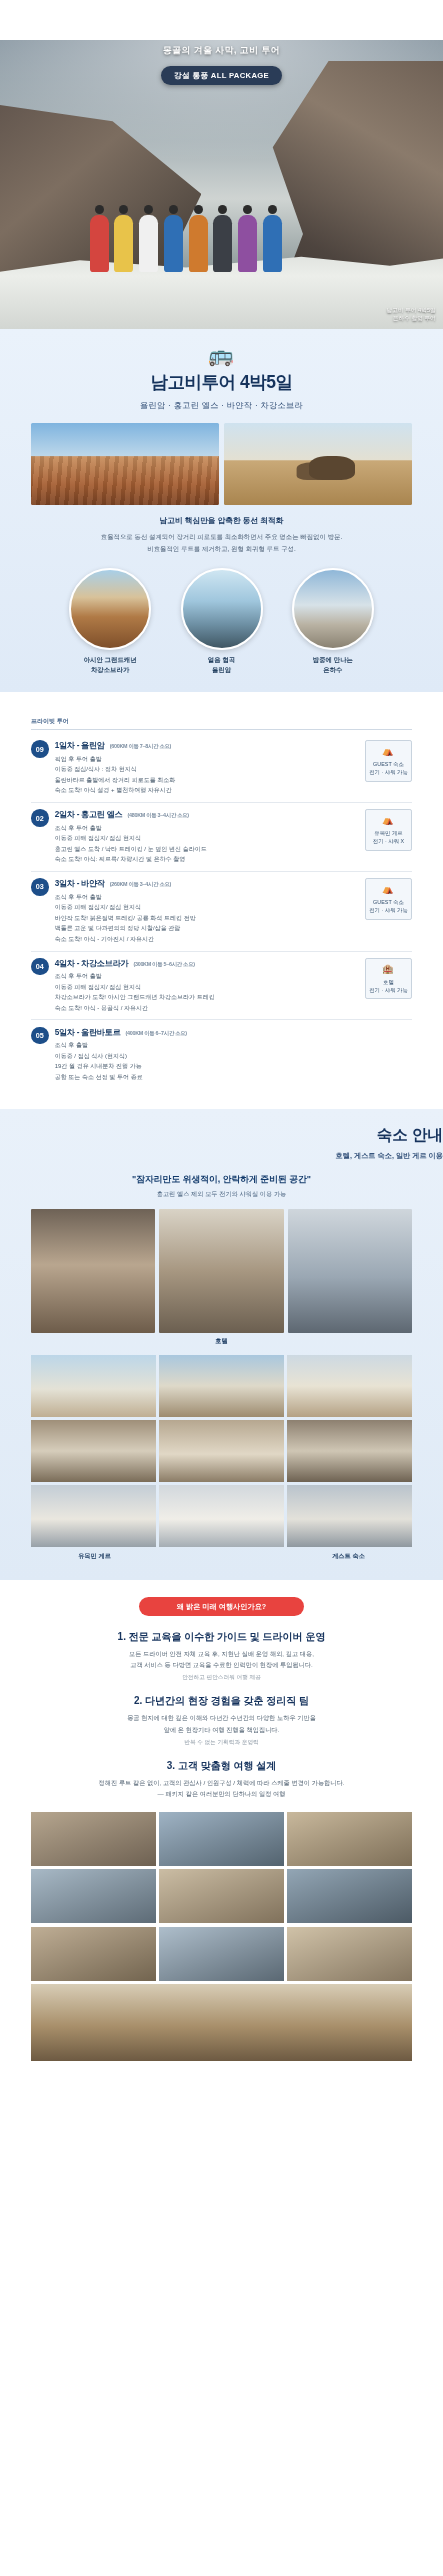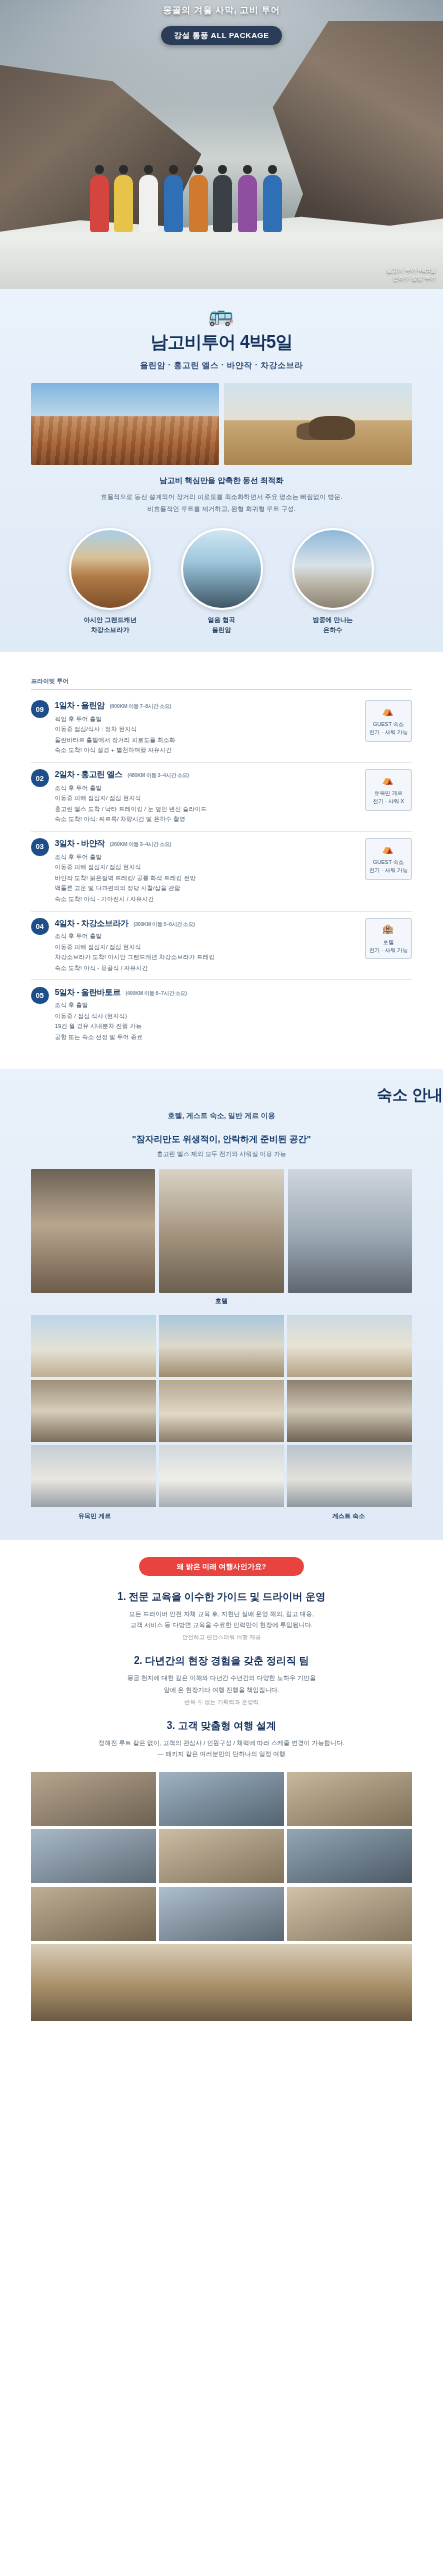--- a/index.html
+++ b/index.html
@@ -3,21 +3,21 @@
 <meta charset="utf-8">
 <style>
   * { box-sizing: border-box; }
   html, body { margin:0; padding:0; }
   body {
     width: 443px;
     font-family: "Liberation Sans", "DejaVu Sans", sans-serif;
     background: #ffffff;
     color: #222;
   }
-  .page { width:443px; position:relative; overflow:hidden; }
+  .page { width:443px; position:relative; overflow:hidden;margin-top:40px; }
 
   
   .hero {
     position: relative;
     height: 289px;
     background: linear-gradient(180deg,#6b7d8c 0%, #8a99a4 22%, #b9bfc0 45%, #9aa6a8 70%, #7f8b8e 100%);
     overflow:hidden;
   }
   .hero .sky {
     position:absolute; inset:0;
@@ -78,21 +78,21 @@
   .sec-blue {
     background: linear-gradient(180deg,#eaf2fb 0%, #dfeaf7 100%);
     padding: 15.5px 0 17.5px;
     text-align:center;
   }
   .bus-icon { font-size:20.6px; line-height:1; color:#2a4f86; }
   .sec-blue h2 {
     margin:5.2px 0 6.2px; font-size:17.5px; font-weight:800; color:#15335c; letter-spacing:-0.5px;
   }
   .sec-blue .route {
-    font-size:8.2px; color:#2f4c74; font-weight:700; letter-spacing:0.3px;
+    font-size:8.2px; color:#2f4c74; font-weight:400; letter-spacing:0.3px;
   }
   .dual-photos {
     display:flex; gap:5.2px; justify-content:center; margin:11.3px auto 0; width:381px;
   }
   .dual-photos .ph { flex:1; height:82px; border-radius:1.5px; position:relative; overflow:hidden; }
   .ph-canyon {
     background: linear-gradient(180deg,#7fb4df 0%, #bcd7ea 40%, #c98f5e 41%, #a65f33 75%, #7d4525 100%);
   }
   .ph-canyon:before{
     content:""; position:absolute; left:0; right:0; top:40%; bottom:0;
@@ -152,21 +152,21 @@
   .itin-row .stay {
     flex:0 0 47px; border:0.5px solid #c8d3de; border-radius:2.1px; background:#f3f7fb;
     font-size:5.4px; color:#35516f; text-align:center; padding:4.1px 2.1px; line-height:1.5;
     align-self:flex-start;
   }
   .itin-row .stay .sicon { font-size:9.3px; display:block; margin-bottom:1px; }
 
   
   .sec-stay { background: linear-gradient(180deg,#e9f1fa 0%, #dfeaf6 100%); padding:15.5px 0 18.5px; }
   .sec-stay h2 { text-align:right; font-size:15.5px; font-weight:800; color:#16335d; margin:0 0 5.2px; }
-  .sec-stay .sub { text-align:center; font-size:7.2px; color:#36547c; font-weight:700; }
+  .sec-stay .sub { text-align:right; font-size:7.2px; color:#36547c; font-weight:700; }
   .quote {
     text-align:center; margin:13.4px 0 4.1px; font-size:8.8px; font-weight:800; color:#123a6b;
   }
   .quote-sub { text-align:center; font-size:6.2px; color:#4a6party; color:#4a637f; }
   .stay-hero {
     width:381px; height:124px; margin:9.3px auto 3.1px; display:flex; gap:4.1px;
   }
   .stay-hero .sh { flex:1; border-radius:1px; }
   .sh-a { background:linear-gradient(180deg,#6e6256 0%, #b9a68f 45%, #6d5c4a 100%); }
   .sh-b { background:linear-gradient(180deg,#d9d3c6 0%, #a79781 50%, #6b5f50 100%); }

